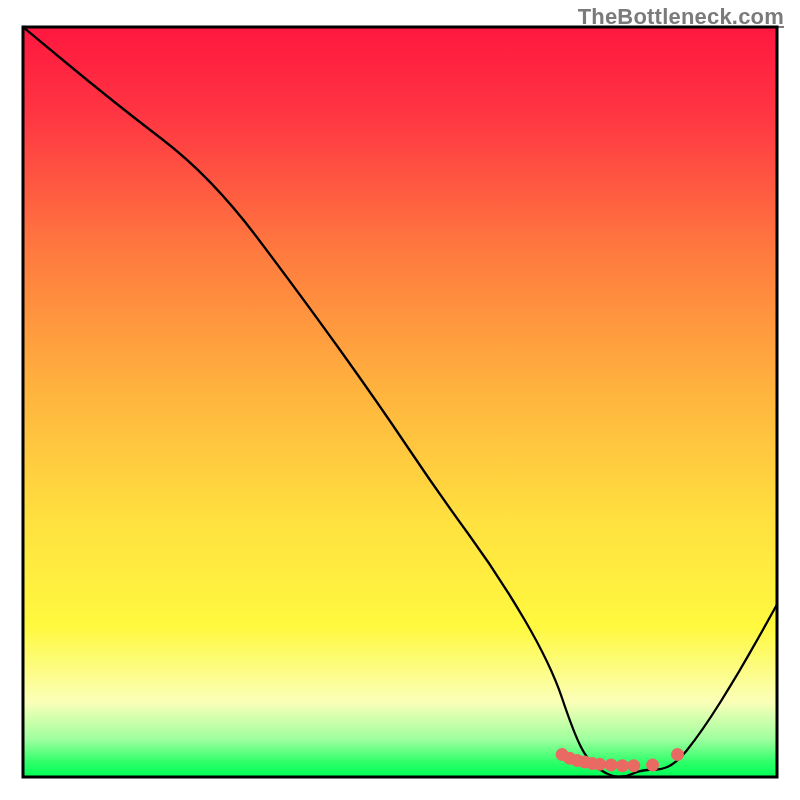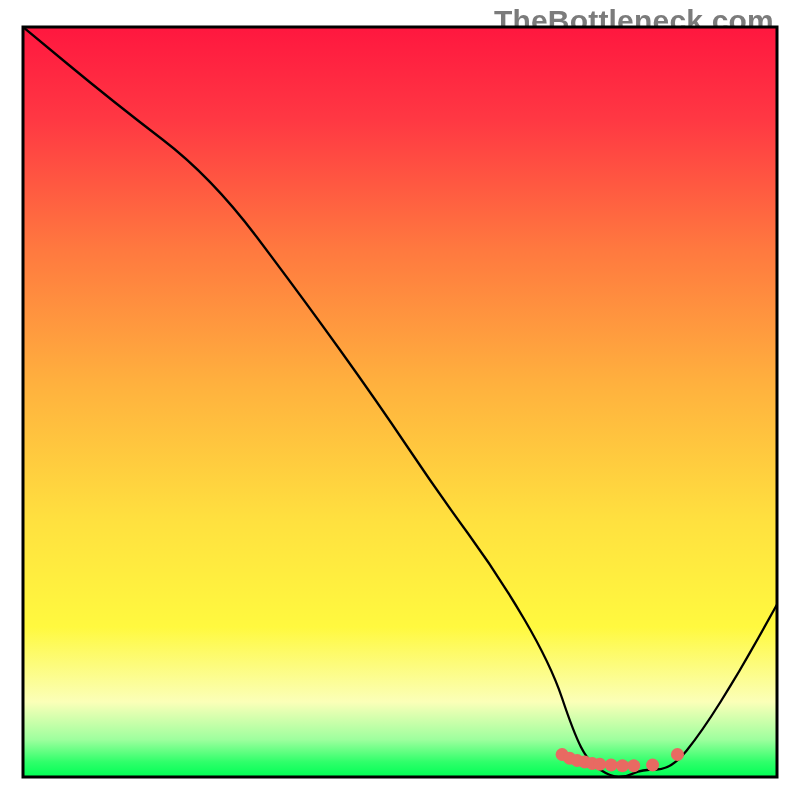--- a/index.html
+++ b/index.html
@@ -11,22 +11,22 @@
     font-family: Arial, Helvetica, sans-serif;
   }
   .stage {
     position: relative;
     width: 800px;
     height: 800px;
   }
   .watermark {
     position: absolute;
     top: 4px;
-    right: 26px;
-    font-size: 30px;
+    right: 16px;
+    font-size: 22px;
     font-weight: 600;
     color: #7b7b7b;
     letter-spacing: 0.2px;
     text-decoration: underline;
   }
   svg {
     position: absolute;
     left: 0;
     top: 0;
     width: 800px;

